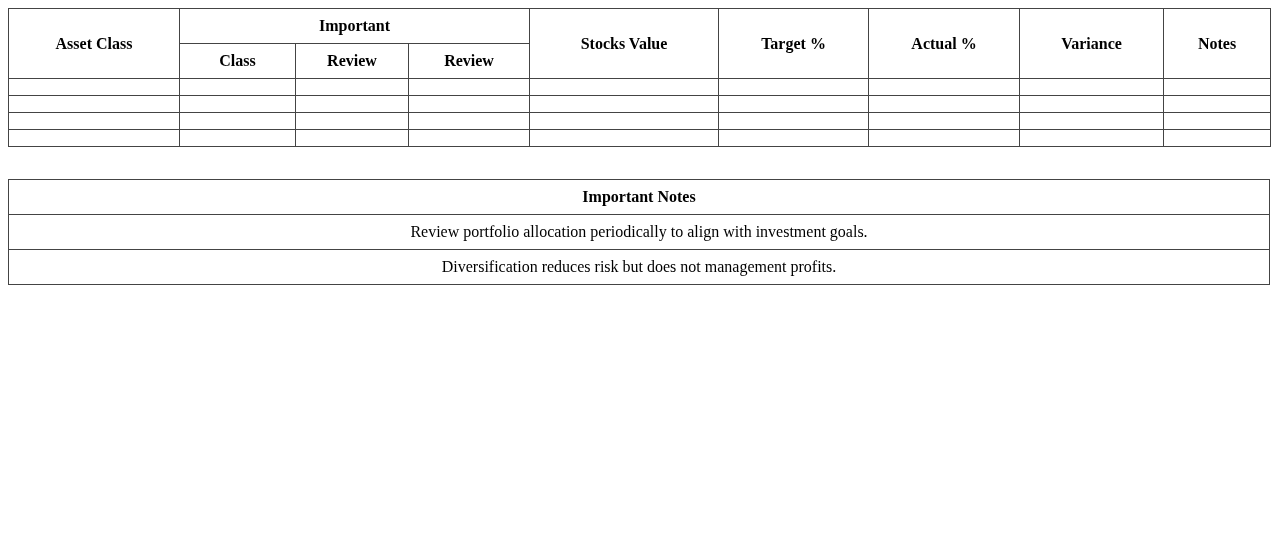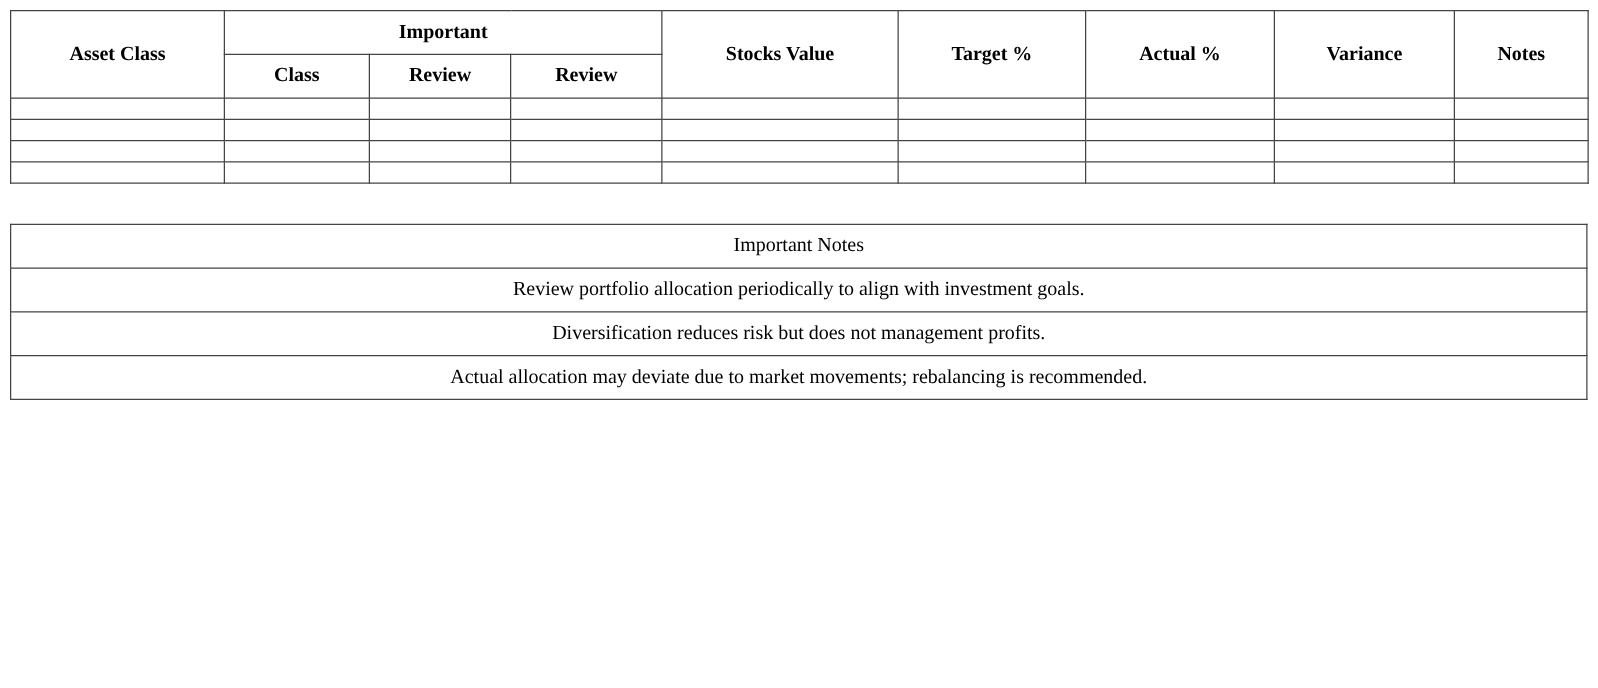--- a/index.html
+++ b/index.html
@@ -20,21 +20,21 @@
     #alloc-table { top: 8px; }
     #alloc-table th {
       font-weight: bold; font-size: 16px; text-align: center;
       height: 34px;
     }
     #alloc-table td { height: 16px; }
     #notes-table { top: 179px; }
     #notes-table th, #notes-table td {
       height: 34px; font-size: 16px; text-align: center;
     }
-    #notes-table th { font-weight: normal; }
+    #notes-table th { font-weight: bold; }
   </style>
 </head>
 <body>
 
 <table id="alloc-table">
   <colgroup>
     <col style="width:171px">
       <col style="width:116px">
       <col style="width:113px">
       <col style="width:121px">
@@ -114,17 +114,14 @@
       <th>Important Notes</th>
     </tr>
   </thead>
   <tbody>
     <tr>
         <td>Review portfolio allocation periodically to align with investment goals.</td>
       </tr>
     <tr>
         <td>Diversification reduces risk but does not management profits.</td>
       </tr>
-    <tr>
-        <td>Actual allocation may deviate due to market movements; rebalancing is recommended.</td>
-      </tr>
   </tbody>
 </table>
 
 </body></html>

